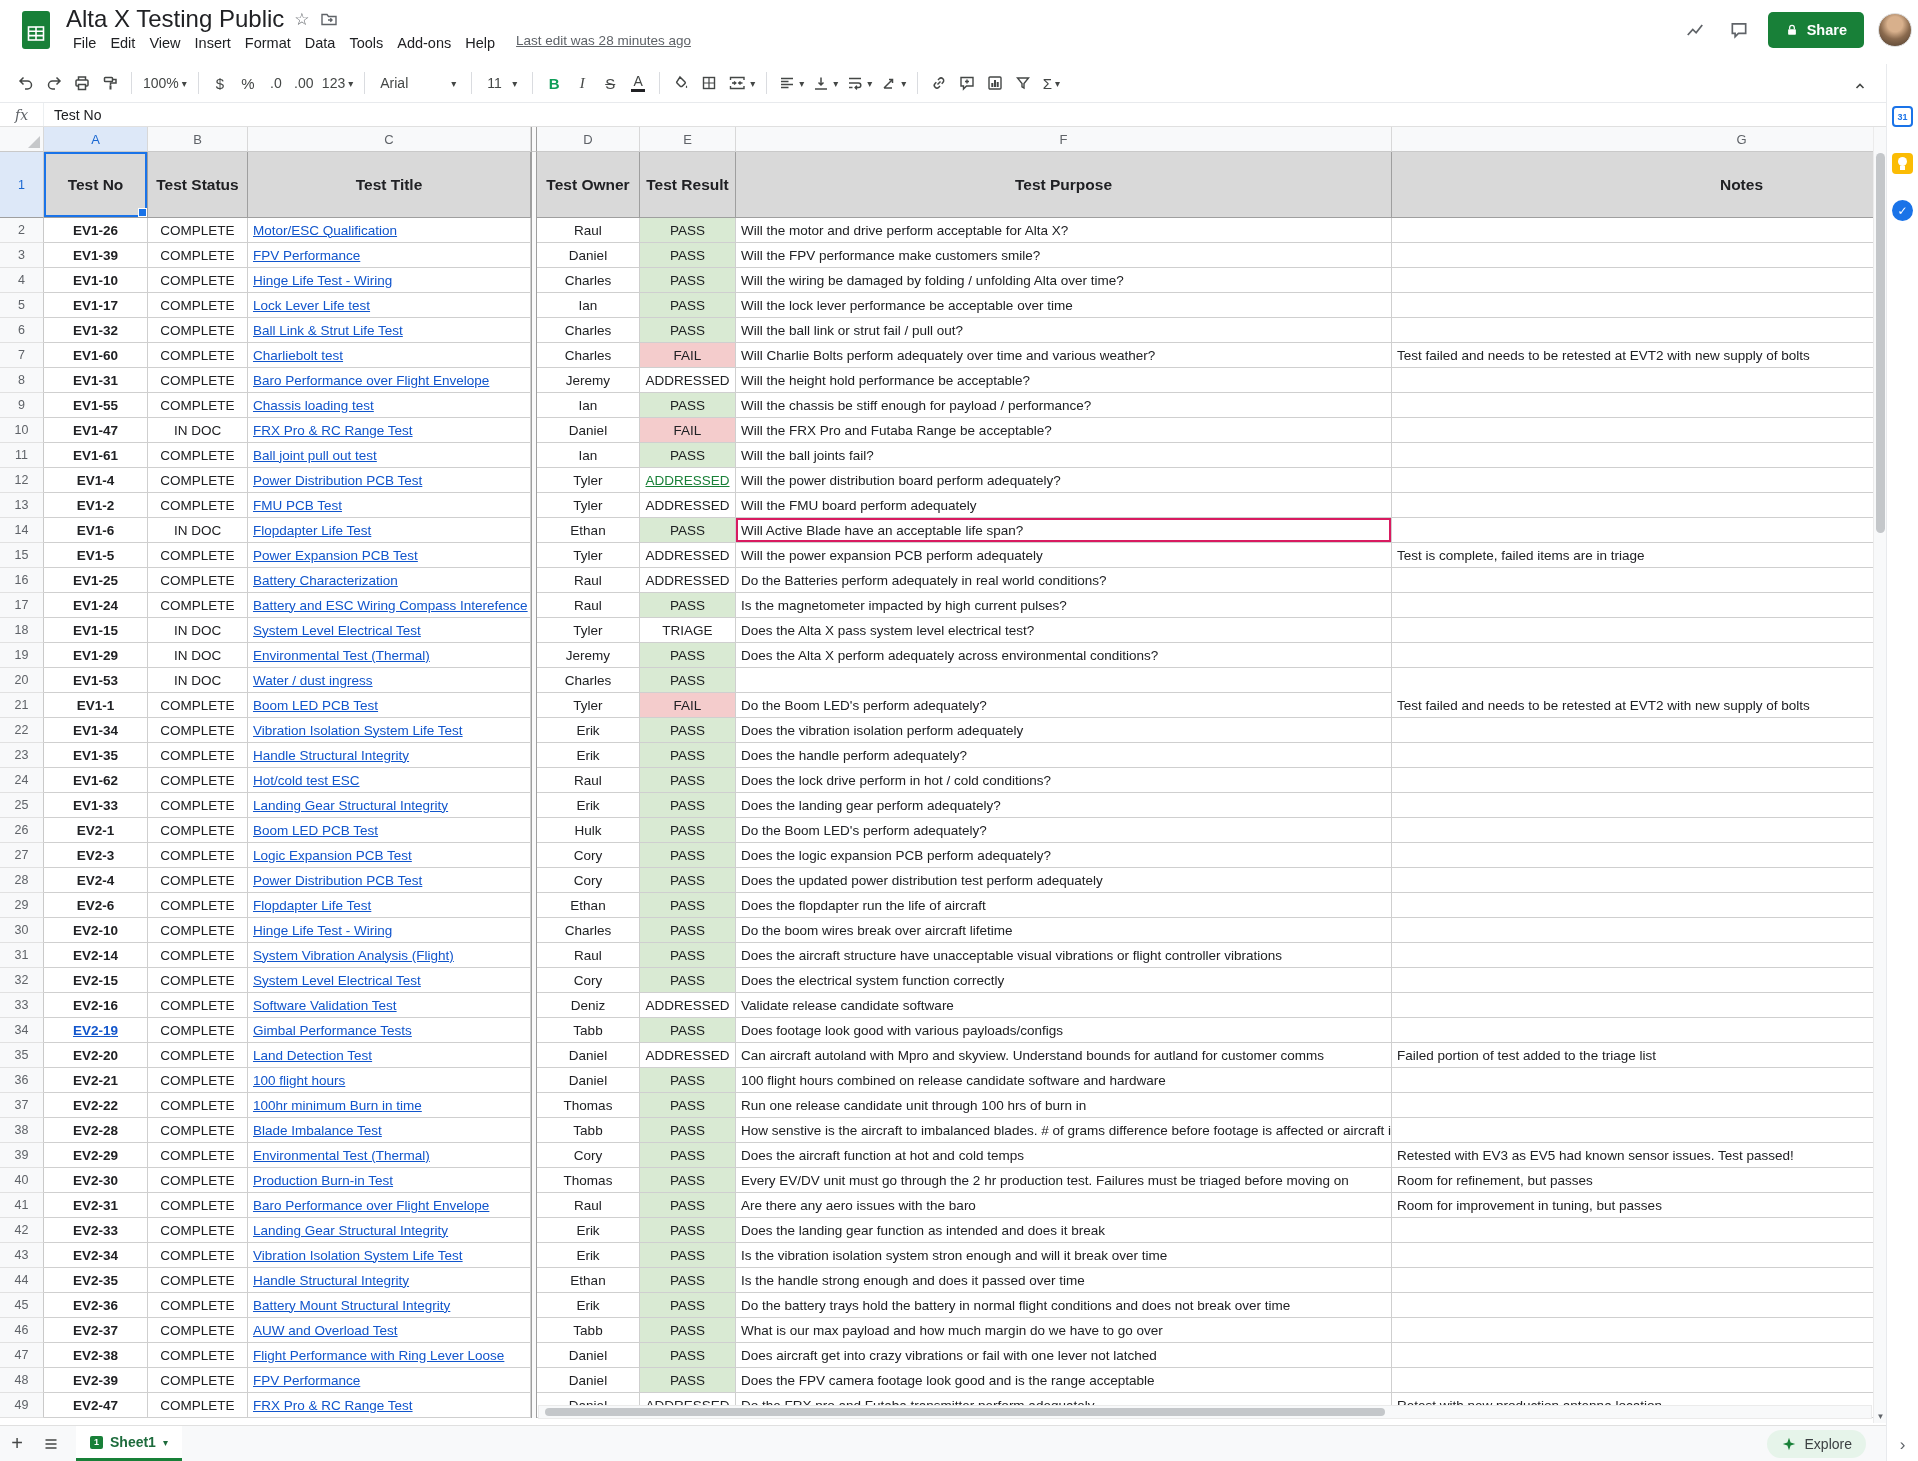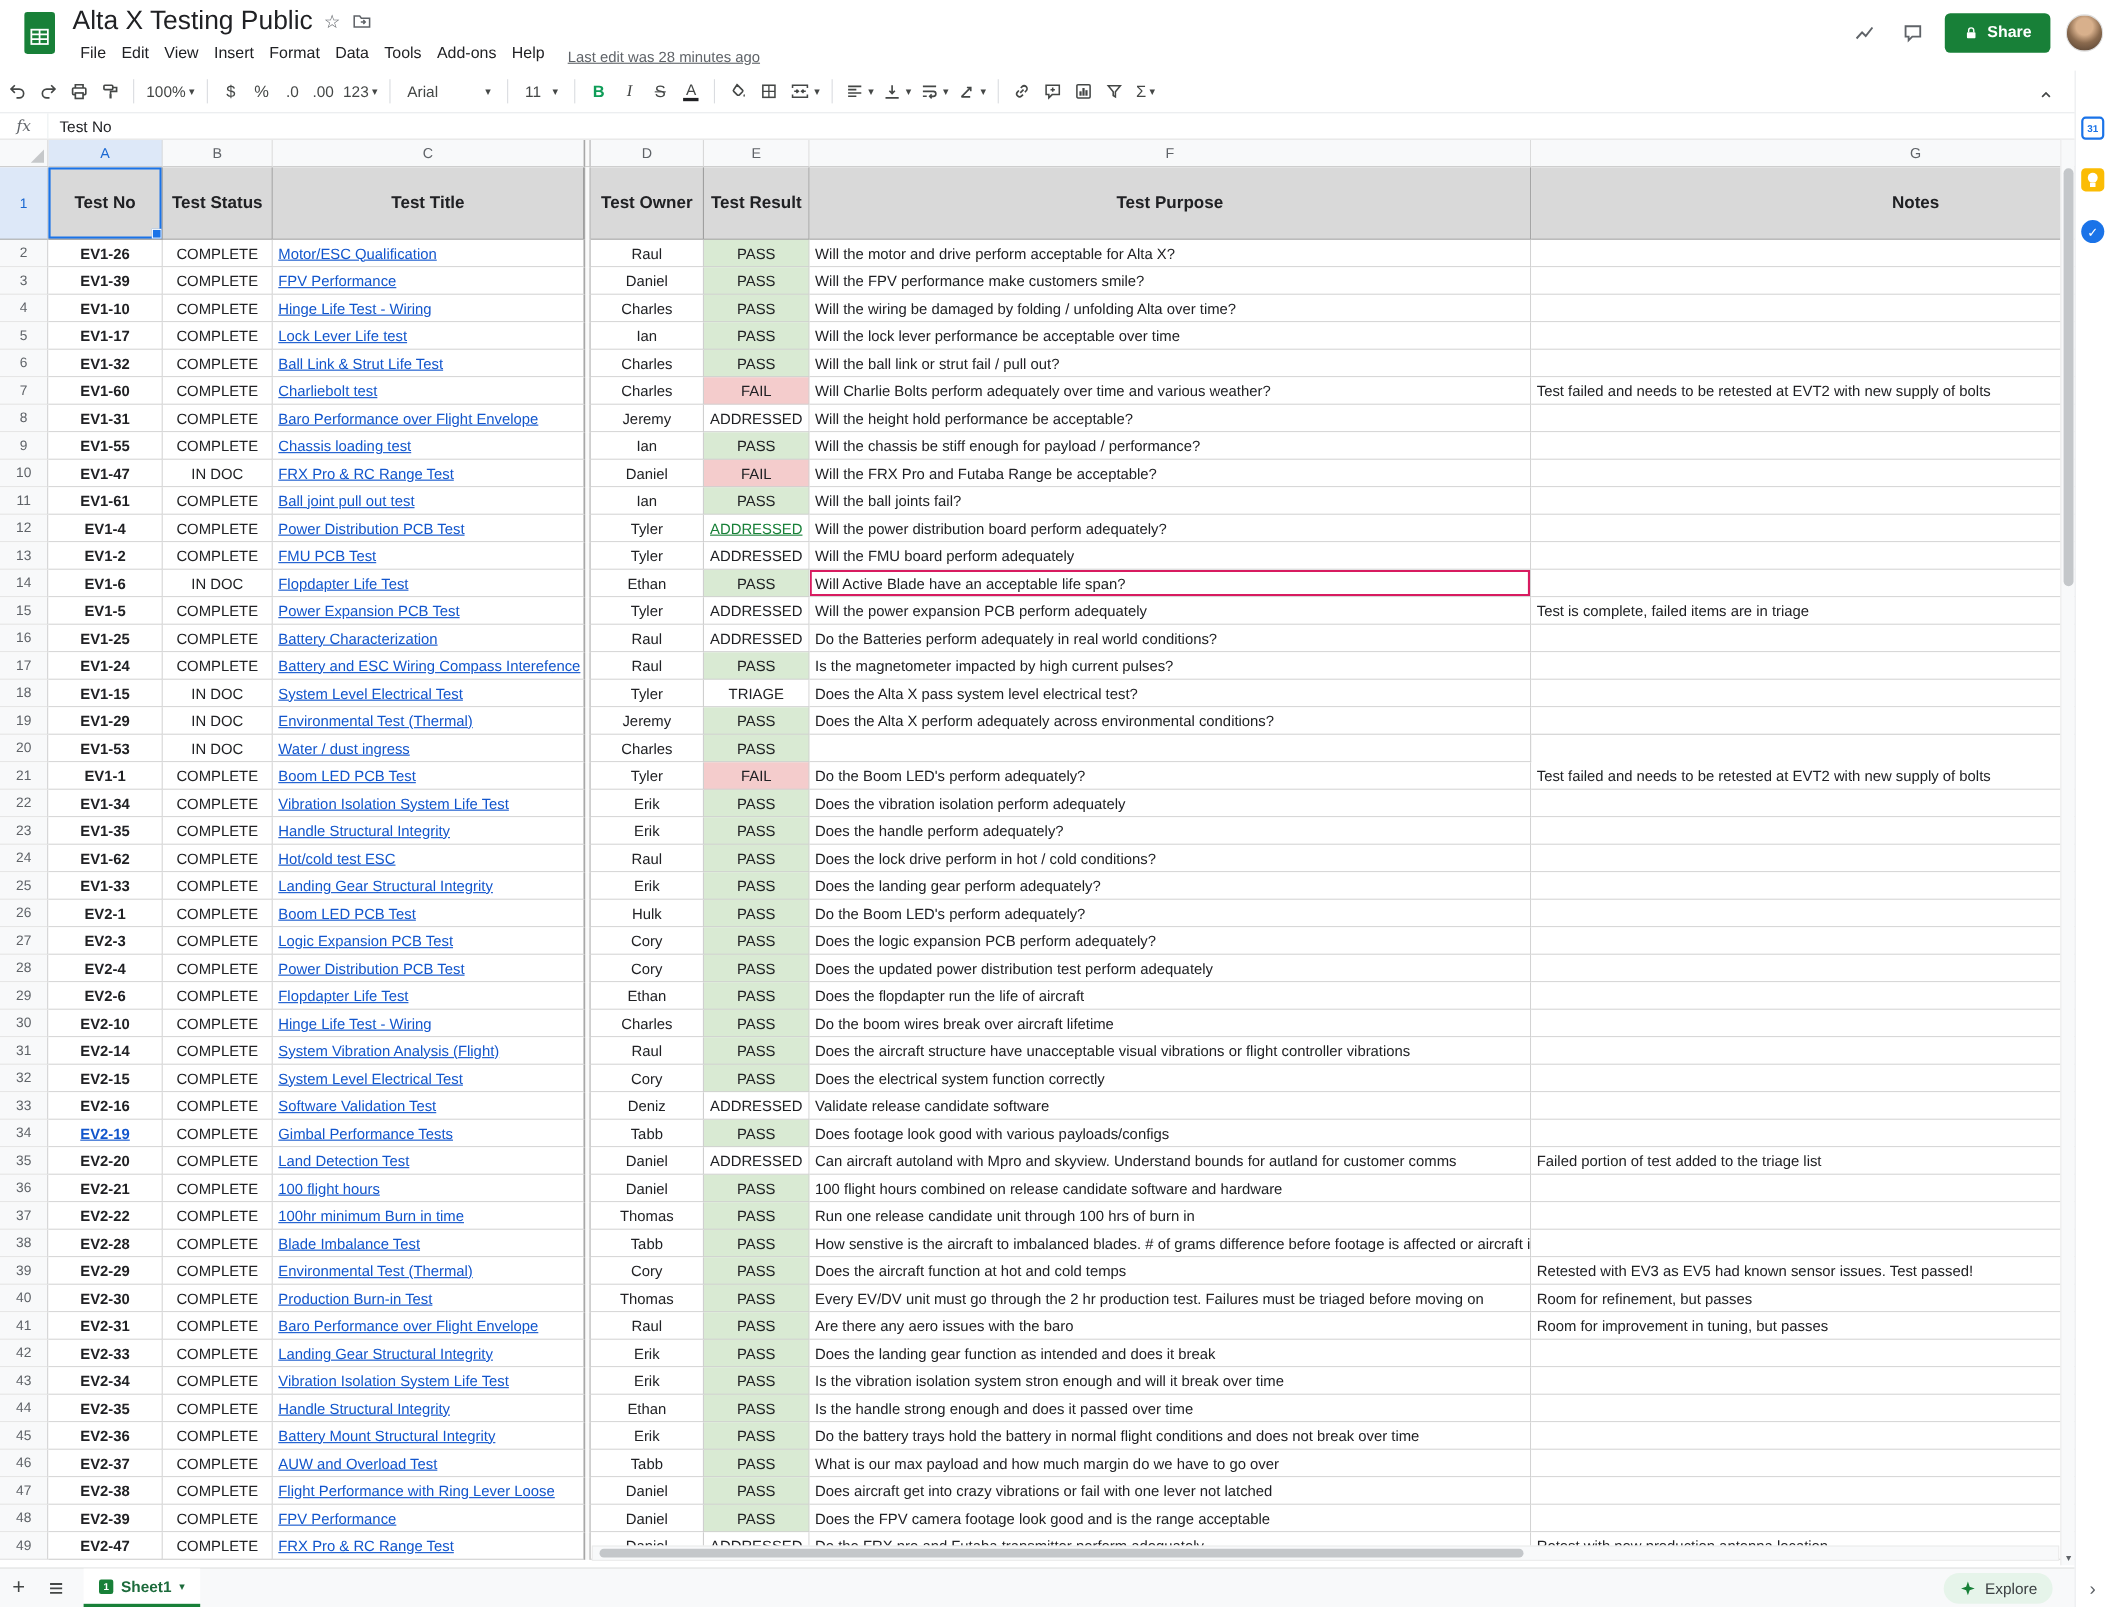--- a/index.html
+++ b/index.html
@@ -7,33 +7,33 @@
   font-family:"Liberation Sans","DejaVu Sans",sans-serif;color:#202124}
 .stage{position:relative;width:1918px;height:1461px;overflow:hidden;background:#fff}
 
 
 .topbar{position:absolute;left:0;top:0;width:1918px;height:64px;background:#fff;z-index:30}
 .logo{position:absolute;left:22px;top:11px;width:28px;height:38px}
 .titleblock{position:absolute;left:66px;top:6px}
 .titlerow{display:flex;align-items:center;gap:10px;height:26px}
 .doctitle{font-size:24px;color:#202124}
 .staricon{font-size:17px;color:#5f6368;line-height:1}
-.menubar{display:flex;align-items:flex-end;height:26px;margin-top:1px}
+.menubar{display:flex;align-items:flex-start;height:26px;margin-top:1px}
 .menu-item{font-size:14.5px;padding:2px 7px;border-radius:3px;color:#202124;cursor:default}
 .lastedit{font-size:13.5px;color:#5f6368;text-decoration:underline;margin-left:14px;white-space:nowrap}
 .topright{position:absolute;right:6px;top:12px;display:flex;align-items:center;gap:14px}
 .topicon{width:30px;height:30px;display:flex;align-items:center;justify-content:center;border-radius:50%}
 .sharebtn{display:flex;align-items:center;gap:8px;height:36px;padding:0 17px;background:#188038;border:none;
   border-radius:5px;color:#fff;font-size:14.5px;font-weight:700;font-family:inherit}
 .avatar{width:34px;height:34px;border-radius:50%;
   background:radial-gradient(circle at 50% 32%,#d8b08c 0 28%,#8a6a4e 55%,#4c3b2e 100%);border:1px solid #ddd}
 
 
 .toolbar{position:absolute;left:0;top:64px;width:1890px;height:38px;background:#fff;display:flex;align-items:center;
-  padding-left:2px;z-index:25}
+  padding-left:12px;z-index:25}
 .tbtn{height:28px;min-width:28px;border:none;background:transparent;display:flex;align-items:center;justify-content:center;
   gap:3px;border-radius:3px;color:#444746;font-size:14px;font-family:inherit;padding:0 4px}
 .tbtn svg{display:block}
 .txtb{font-weight:700;font-size:15px}
 .boldg{color:#0f9d58}
 .italic{font-style:italic;font-family:"Liberation Serif",serif;font-size:15px}
 .strike{text-decoration:line-through}
 .abar{display:flex;flex-direction:column;align-items:center;line-height:1}
 .abar .bar{width:14px;height:3px;background:#202124;margin-top:1px}
 .sep{width:1px;height:22px;background:#dadce0;margin:0 7px}

